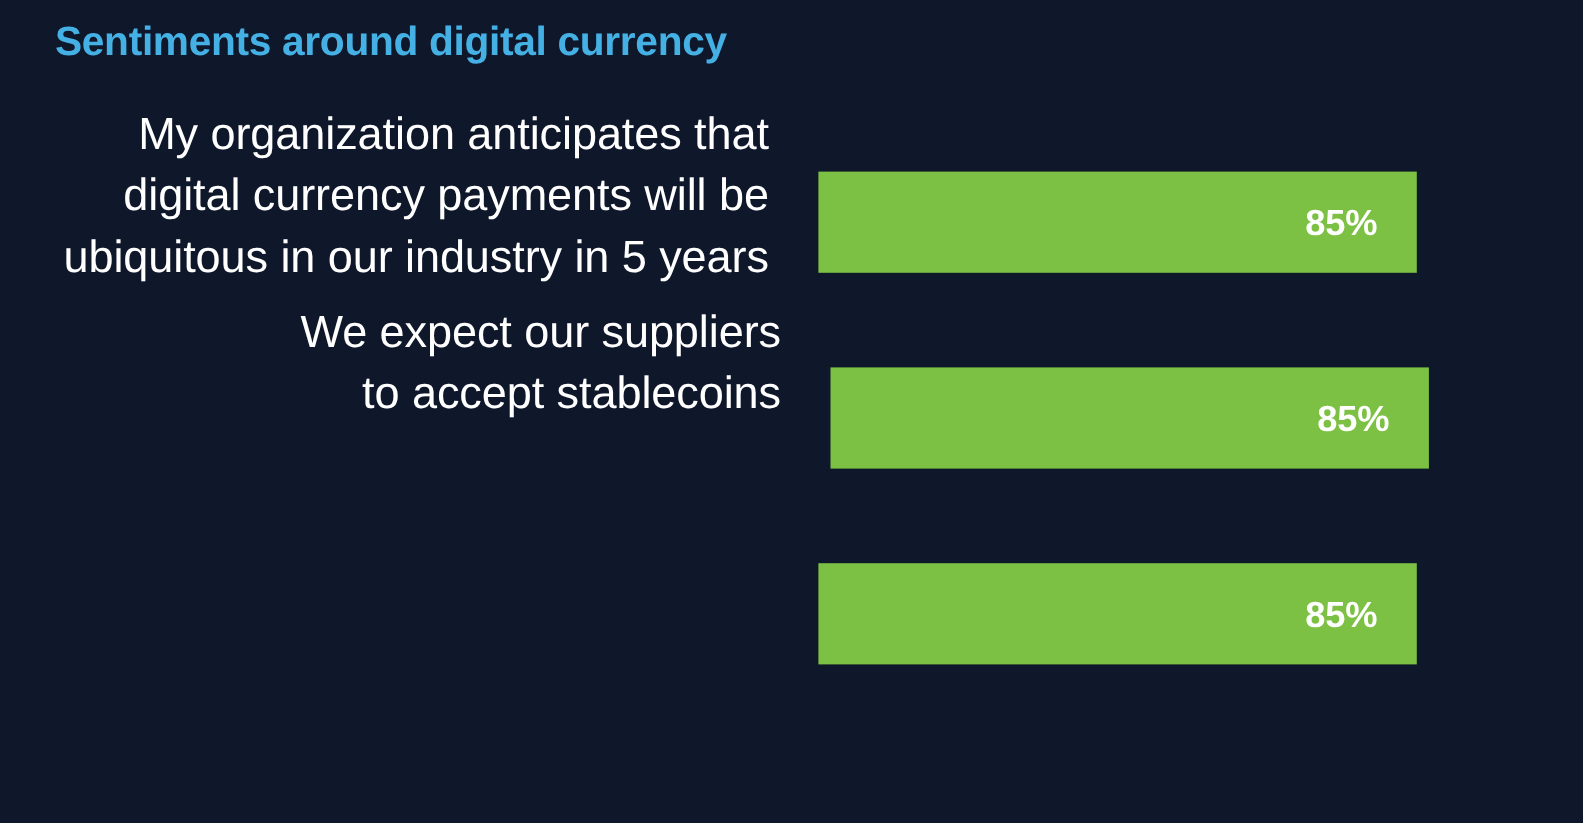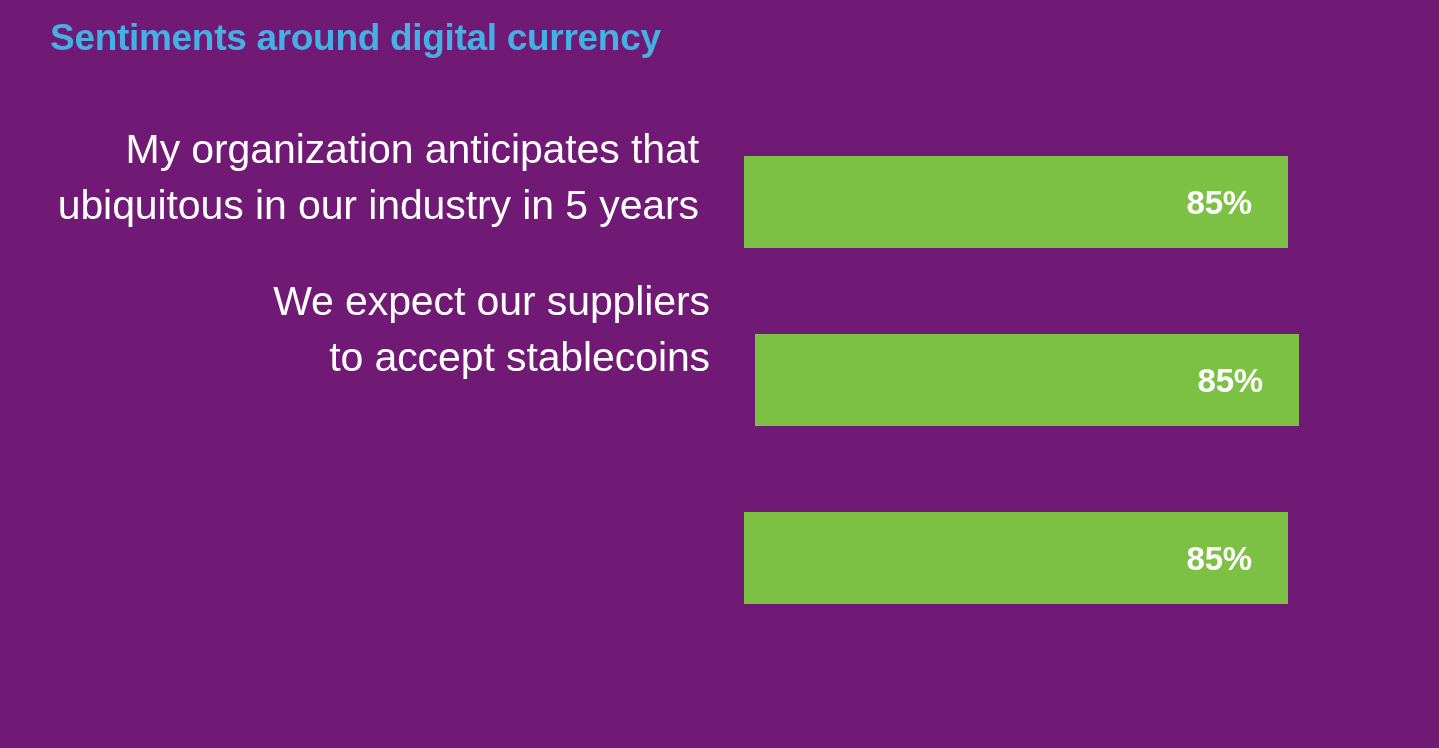--- a/index.html
+++ b/index.html
@@ -9,21 +9,21 @@
     background: #000000;
   }
   body {
     font-family: "Liberation Sans", sans-serif;
     -webkit-font-smoothing: antialiased;
   }
   #slide {
     position: relative;
     width: 1439px;
     height: 748px;
-    background: #701a75;
+    background: #0f172a;
     overflow: hidden;
   }
 
   
   #chart-title {
     position: absolute;
     left: 50px;
     top: 16px;
     font-size: 37px;
     font-weight: bold;
@@ -128,20 +128,21 @@
 
 <div id="slide">
 
   <div id="chart-title">Sentiments around digital currency</div>
 
   <div id="plot-area">
 
     <div class="bar-row" id="row-0">
       <div class="cat-label">
         <span class="line">My organization anticipates that</span>
+        <span class="line">digital currency payments will be</span>
         <span class="line">ubiquitous in our industry in 5 years</span>
       </div>
       <div class="bar-track">
         <div class="bar" style="width: 85%; background: rgb(124, 193, 67);">
           <span class="bar-value">85%</span>
         </div>
       </div>
     </div>
 
     <div class="bar-row" id="row-1">

